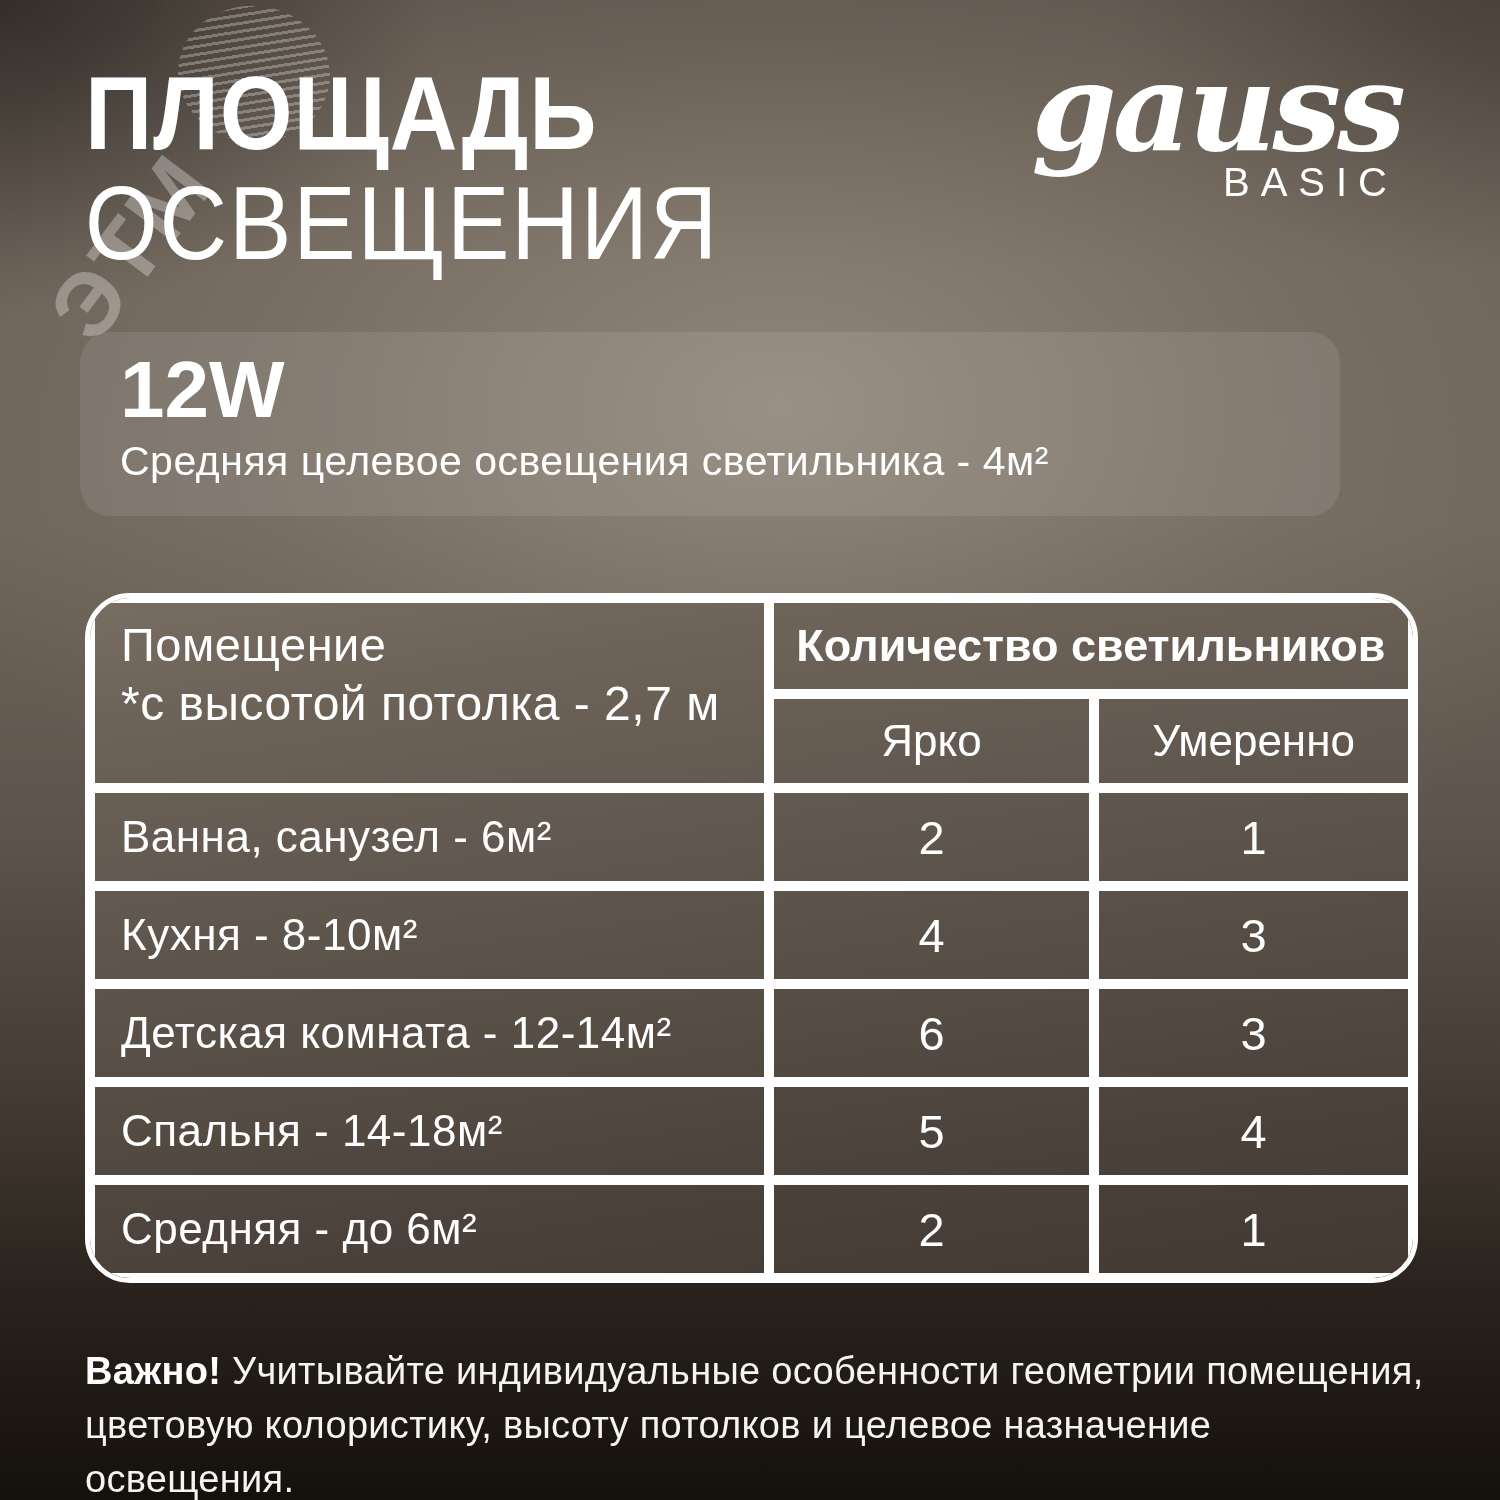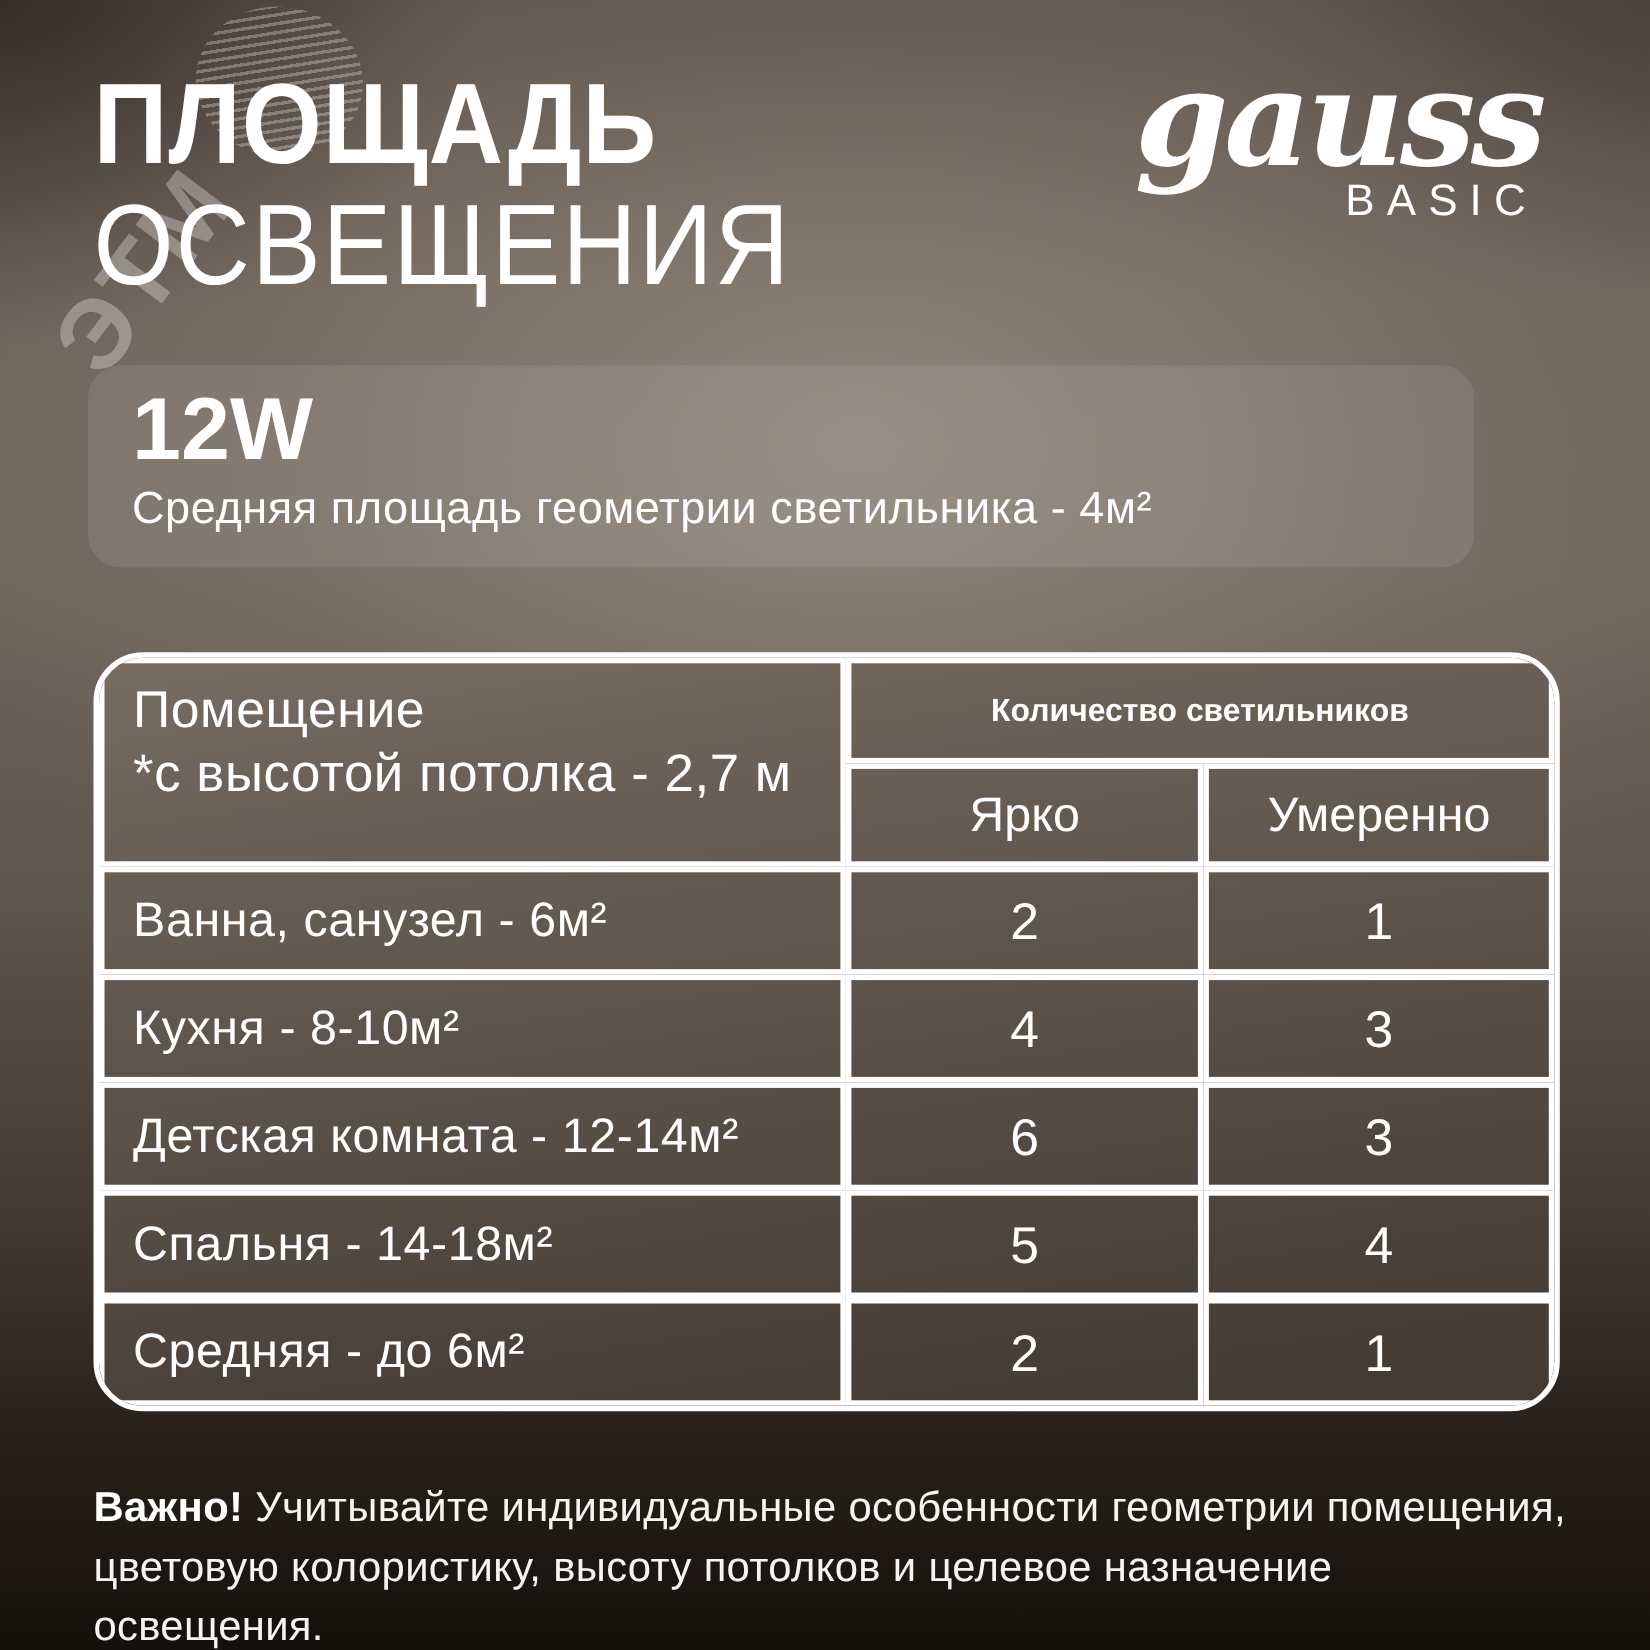--- a/index.html
+++ b/index.html
@@ -49,21 +49,21 @@
     display:grid;box-sizing:border-box;
     grid-template-columns:1fr 24.6% 24.1%;
     grid-template-rows:96px 94px repeat(5,98px);
     border:5px solid #fff;border-radius:45px;overflow:hidden;
     background:linear-gradient(172deg,#776d63 0%,#6d6359 14%,#60574e 38%,#554c44 60%,#4a413a 80%,#423a32 100%);
   }
   .cell{border:5px solid #fff;box-sizing:border-box;display:flex;align-items:center;}
   .c-room-head{grid-row:1/3;grid-column:1;flex-direction:column;align-items:flex-start;justify-content:flex-start;padding:14px 8px 0 26px;}
   .room-head-title{font-size:47px;font-weight:400;letter-spacing:0.5px;}
   .room-head-note{font-size:48px;font-weight:300;margin-top:4px;letter-spacing:0.5px;}
-  .c-qty-head{grid-row:1;grid-column:2/4;justify-content:center;font-size:29px;font-weight:700;}
+  .c-qty-head{grid-row:1;grid-column:2/4;justify-content:center;font-size:45px;font-weight:700;}
   .c-sub1{grid-row:2;grid-column:2;text-align:center;}
   .c-sub2{grid-row:2;grid-column:3;}
   .c-sub1,.c-sub2{justify-content:center;font-size:44px;font-weight:300;}
   .room{padding-left:26px;font-size:44px;font-weight:300;letter-spacing:0.5px;}
   .num{justify-content:center;font-size:47px;font-weight:300;}
 
   
   .footer{
     position:absolute;left:85px;top:1345px;width:1345px;z-index:2;
     font-size:38px;font-weight:300;line-height:1.42;letter-spacing:0.3px;color:#f6f4f1;
@@ -83,21 +83,21 @@
     <div class="title-light">ОСВЕЩЕНИЯ</div>
   </div>
 
   <div class="brand">
     <div class="brand-name">gauss</div>
     <div class="brand-series">BASIC</div>
   </div>
 
   <div class="panel">
     <div class="wattage">12W</div>
-    <div class="panel-subtitle">Средняя площадь геометрии светильника - 4м²</div>
+    <div class="panel-subtitle">Средняя целевое освещения светильника - 4м²</div>
   </div>
 
   <div class="lum-table">
     <div class="cell c-room-head">
       <div class="room-head-title">Помещение</div>
       <div class="room-head-note">*с высотой потолка - 2,7 м</div>
     </div>
     <div class="cell c-qty-head">Количество светильников</div>
     <div class="cell c-sub1">Ярко</div>
     <div class="cell c-sub2">Умеренно</div>

